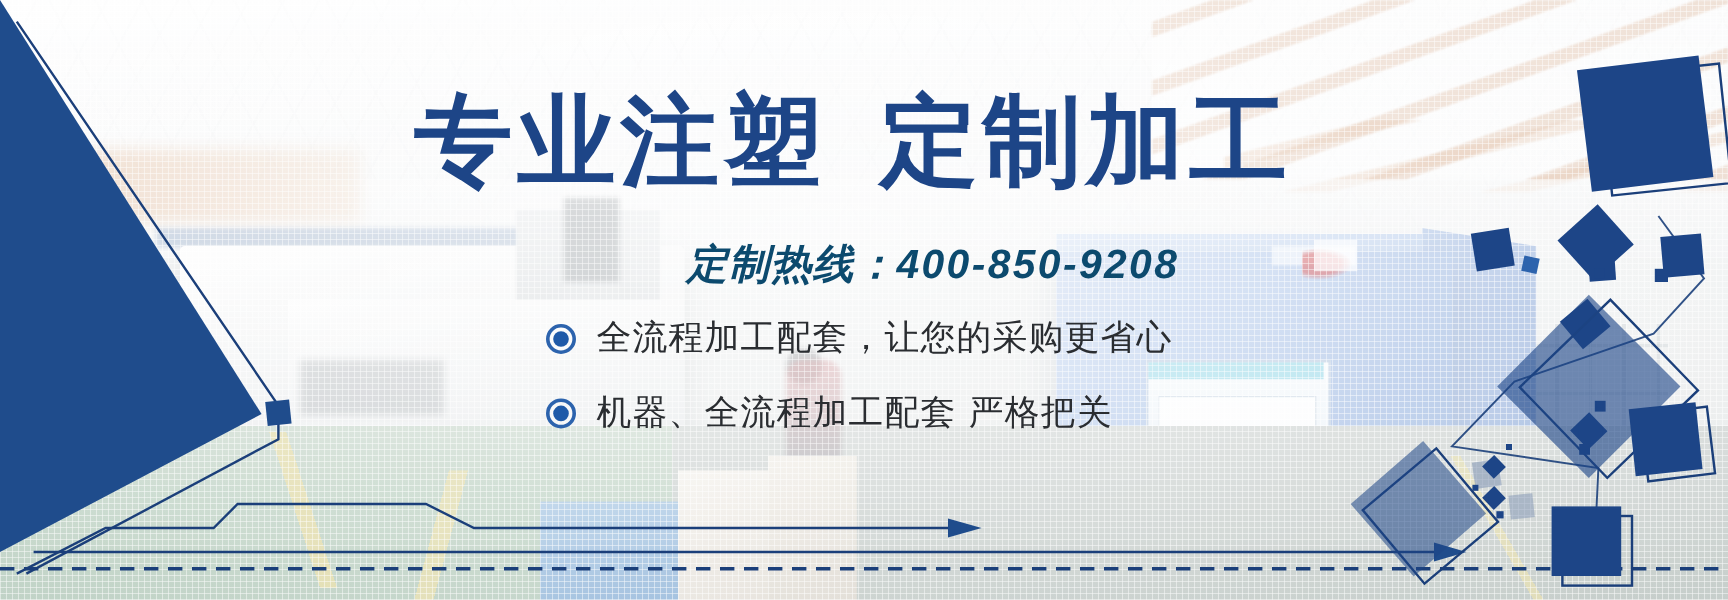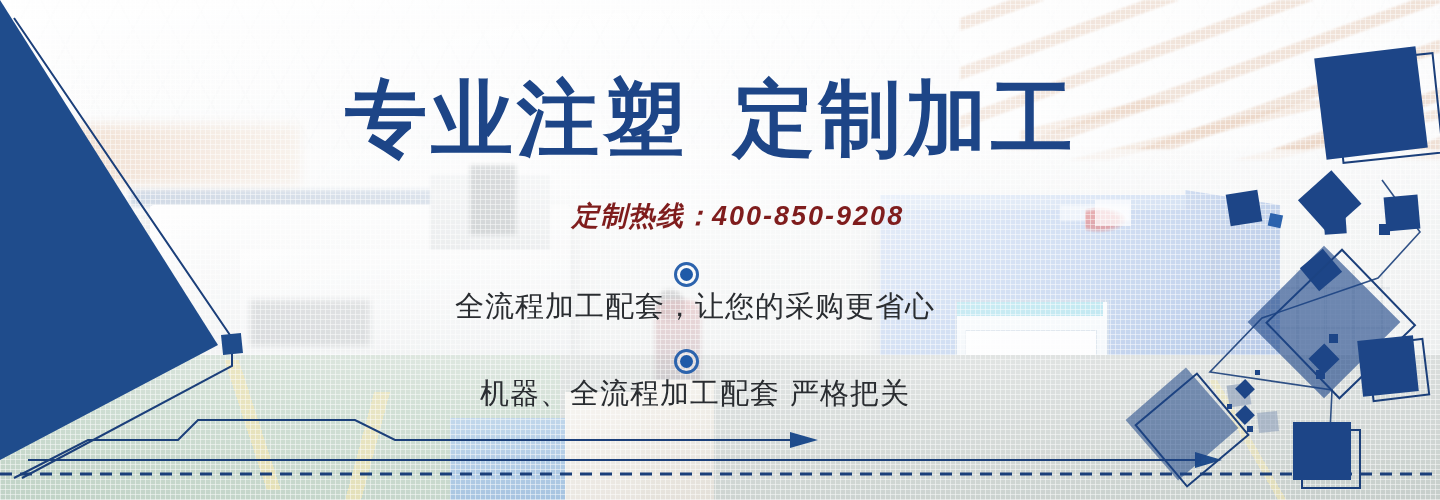--- a/index.html
+++ b/index.html
@@ -164,26 +164,26 @@
   
   .content{position:absolute;inset:0;}
   .headline{
     position:absolute;left:345px;top:78px;
     font-size:82px;font-weight:bold;letter-spacing:4px;
     color:#1d4587;line-height:1;white-space:nowrap;
   }
   .headline .gap{display:inline-block;width:44px;}
   .hotline{
     position:absolute;left:572px;top:198px;
-    font-size:27px;font-weight:bold;font-style:italic;
-    color:#7f1d1d;letter-spacing:1px;white-space:nowrap;
+    font-size:34px;font-weight:bold;font-style:italic;
+    color:#0c4a6e;letter-spacing:1px;white-space:nowrap;
   }
   .hotline .num{letter-spacing:2px;}
   .bullets{position:absolute;left:455px;top:262px;}
-  .bullet{display:flex;align-items:center;margin-bottom:22px;flex-direction:column;}
+  .bullet{display:flex;align-items:center;margin-bottom:22px;}
   .dot{
     width:25px;height:25px;border-radius:50%;
     border:3px solid #2c63ad;box-sizing:border-box;
     display:flex;align-items:center;justify-content:center;
     flex:0 0 auto;margin-right:17px;
     background:rgba(255,255,255,.25);
   }
   .dot::after{content:"";width:13px;height:13px;border-radius:50%;background:#1f5aa8;display:block;}
   .btext{
     font-size:29px;color:#2a2d31;letter-spacing:1px;white-space:nowrap;

